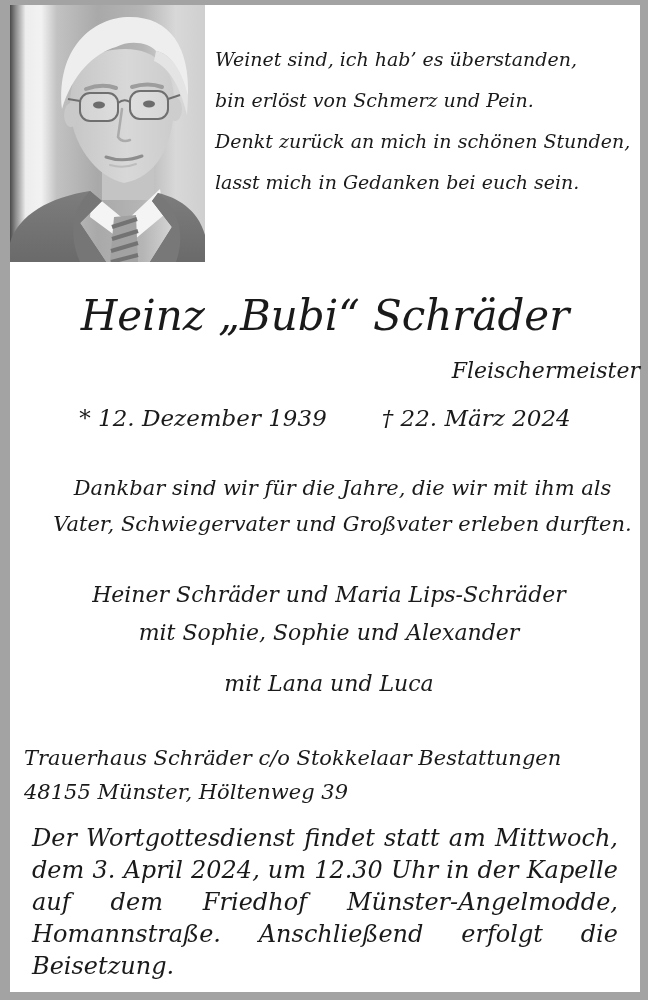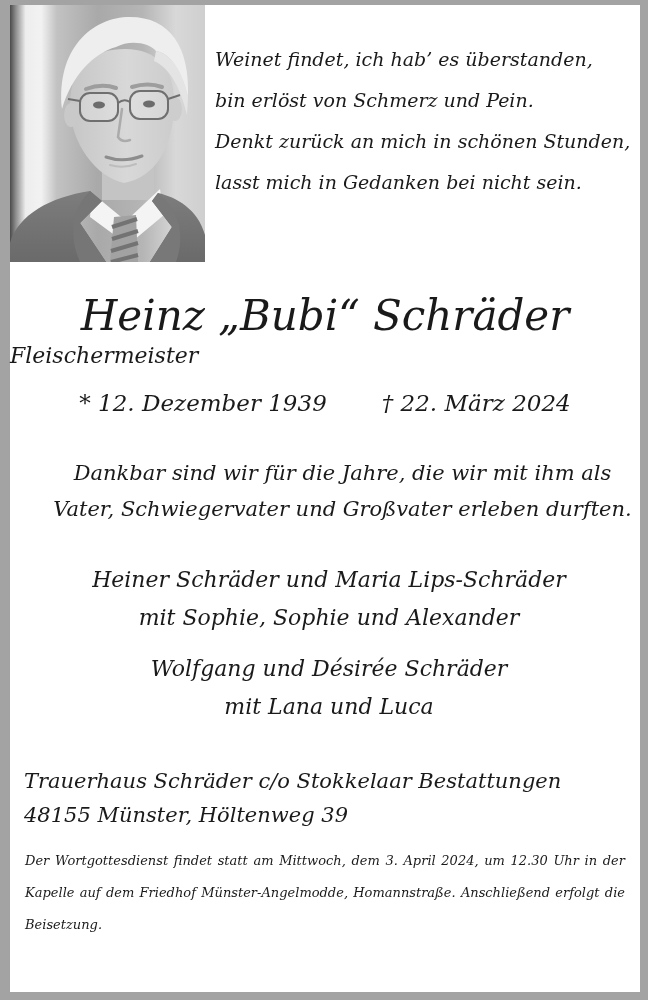--- a/index.html
+++ b/index.html
@@ -49,21 +49,22 @@
     white-space: nowrap;
   }
   .name {
     margin-top: 24px;
     text-align: center;
     font-size: 42px;
     line-height: 50px;
     white-space: nowrap;
   }
   .profession {
-    text-align: left;
+    margin-top: 15px;
+    text-align: right;
     font-size: 22px;
     line-height: 30px;
   }
   .dates {
     margin-top: 17px;
     display: flex;
     justify-content: center;
     gap: 55px;
     font-size: 23px;
     line-height: 31px;
@@ -94,22 +95,22 @@
     margin-top: 38px;
     padding: 0 14px;
     font-size: 21px;
   }
   .a-line {
     line-height: 34px;
     white-space: nowrap;
   }
   .service {
     margin-top: 13px;
-    padding: 0 15px;
-    font-size: 13px;
+    padding: 0 22px;
+    font-size: 24px;
     line-height: 32px;
     text-align: justify;
     text-align-last: left;
   }
 </style>
 </head>
 <body>
 
 <div class="page">
   <div class="card">
@@ -181,24 +182,24 @@
           <g stroke="#737373" stroke-width="4">
             <path d="M102,222 L127,214"></path>
             <path d="M102,234 L128,226"></path>
             <path d="M101,246 L128,238"></path>
             <path d="M101,257 L128,250"></path>
           </g>
         </svg>
       </div>
 
       <div class="poem">
-        <div class="poem-line">Weinet findet, ich hab’ es überstanden,</div>
+        <div class="poem-line">Weinet sind, ich hab’ es überstanden,</div>
         <div class="poem-line">bin erlöst von Schmerz und Pein.</div>
         <div class="poem-line">Denkt zurück an mich in schönen Stunden,</div>
-        <div class="poem-line">lasst mich in Gedanken bei nicht sein.</div>
+        <div class="poem-line">lasst mich in Gedanken bei euch sein.</div>
       </div>
     </div>
 
     <div class="name">Heinz „Bubi“ Schräder</div>
 
     <div class="profession">Fleischermeister</div>
 
     <div class="dates">
       <span>* 12. Dezember 1939</span>
       <span>† 22. März 2024</span>
@@ -208,21 +209,20 @@
       <div class="t-line">Dankbar sind wir für die Jahre, die wir mit ihm als</div>
       <div class="t-line">Vater, Schwiegervater und Großvater erleben durften.</div>
     </div>
 
     <div class="mourners">
       <div class="mourners-group-1">
         <div class="m-line">Heiner Schräder und Maria Lips-Schräder</div>
         <div class="m-line">mit Sophie, Sophie und Alexander</div>
       </div>
       <div class="mourners-group-2">
-        <div class="m-line">Wolfgang und Désirée Schräder</div>
         <div class="m-line">mit Lana und Luca</div>
       </div>
     </div>
 
     <div class="address">
       <div class="a-line">Trauerhaus Schräder c/o Stokkelaar Bestattungen</div>
       <div class="a-line">48155 Münster, Höltenweg 39</div>
     </div>
 
     <p class="service">Der Wortgottesdienst findet statt am Mittwoch, dem 3. April 2024, um 12.30 Uhr in der Kapelle auf dem Friedhof Münster-Angelmodde, Homannstraße. Anschließend erfolgt die Beisetzung.</p>

